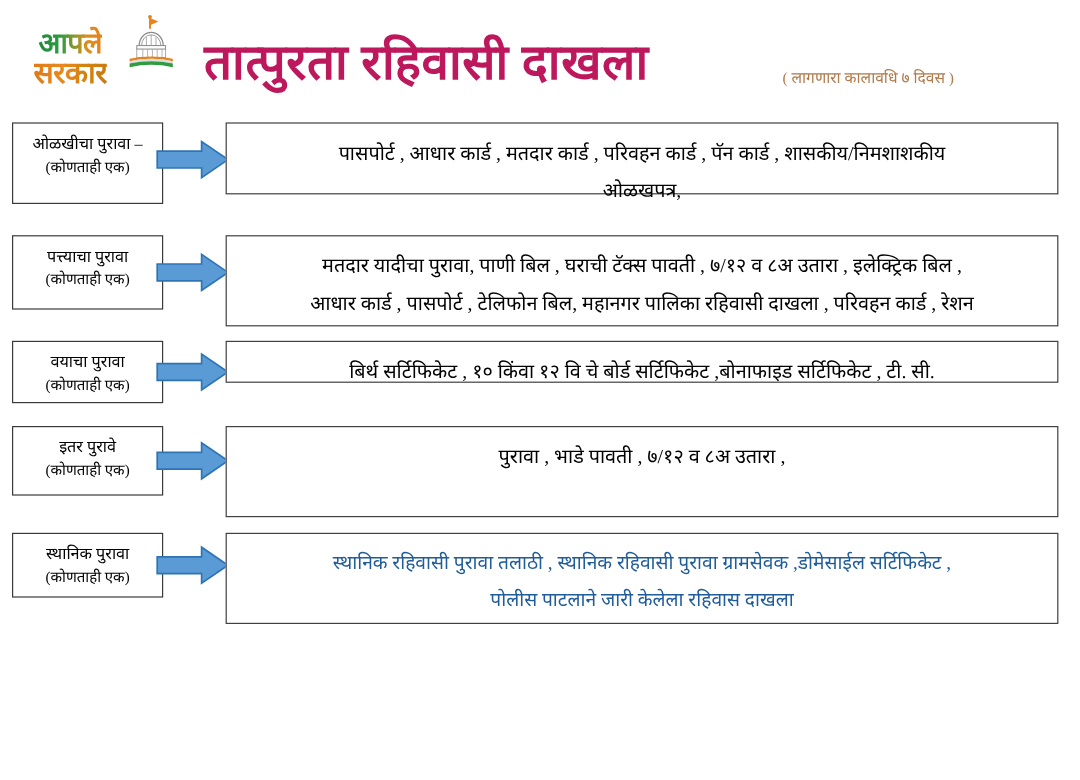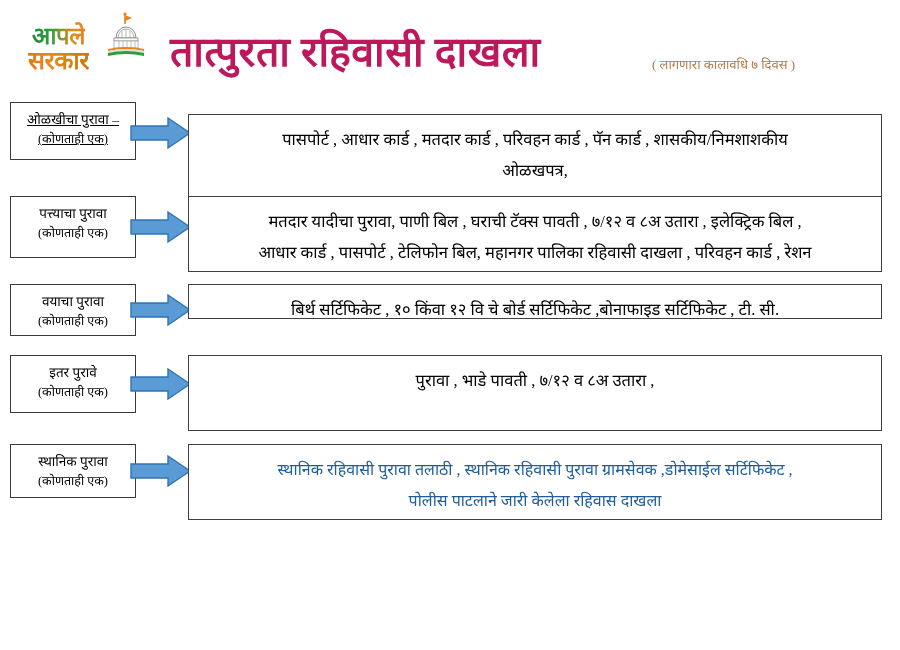--- a/index.html
+++ b/index.html
@@ -178,28 +178,28 @@
       <path d="M4 39 Q22 35 40 39 L40 41 Q22 37 4 41 Z" fill="#dddddd"></path>
       <path d="M4 41 Q22 37 40 41 L40 44 Q22 40 4 44 Z" fill="#2f9c3f"></path>
     </svg>
   </div>
 
   <div class="doc-title">तात्पुरता रहिवासी दाखला</div>
   <div class="doc-subtitle">( लागणारा कालावधि ७ दिवस  )</div>
 </div>
 
 <div class="row" style="top:102px;">
-  <div class="label-box" style="top:0px; height:58px;text-decoration:underline;">
+  <div class="label-box" style="top:0px; height:68px;">
     <div class="label-line1">ओळखीचा पुरावा –</div>
     <div class="label-line2">(कोणताही एक)</div>
   </div>
   <svg class="arrow" style="left:130px; top:14px;" viewBox="0 0 62 34">
     <path d="M1 10 L38 10 L38 2 L60 17 L38 32 L38 24 L1 24 Z" fill="#5B9BD5" stroke="#2E74B5" stroke-width="1.4" stroke-linejoin="miter"></path>
   </svg>
-  <div class="content-box" style="top:12px; height:92px;">
+  <div class="content-box" style="top:0px; height:60px;">
     <div class="content-line">पासपोर्ट , आधार कार्ड , मतदार कार्ड , परिवहन कार्ड , पॅन कार्ड , शासकीय/निमशाशकीय</div>
     <div class="content-line">ओळखपत्र,</div>
   </div>
 </div>
 
 <div class="row" style="top:196px;">
   <div class="label-box" style="top:0px; height:62px;">
     <div class="label-line1">पत्त्याचा पुरावा</div>
     <div class="label-line2">(कोणताही एक)</div>
   </div>

